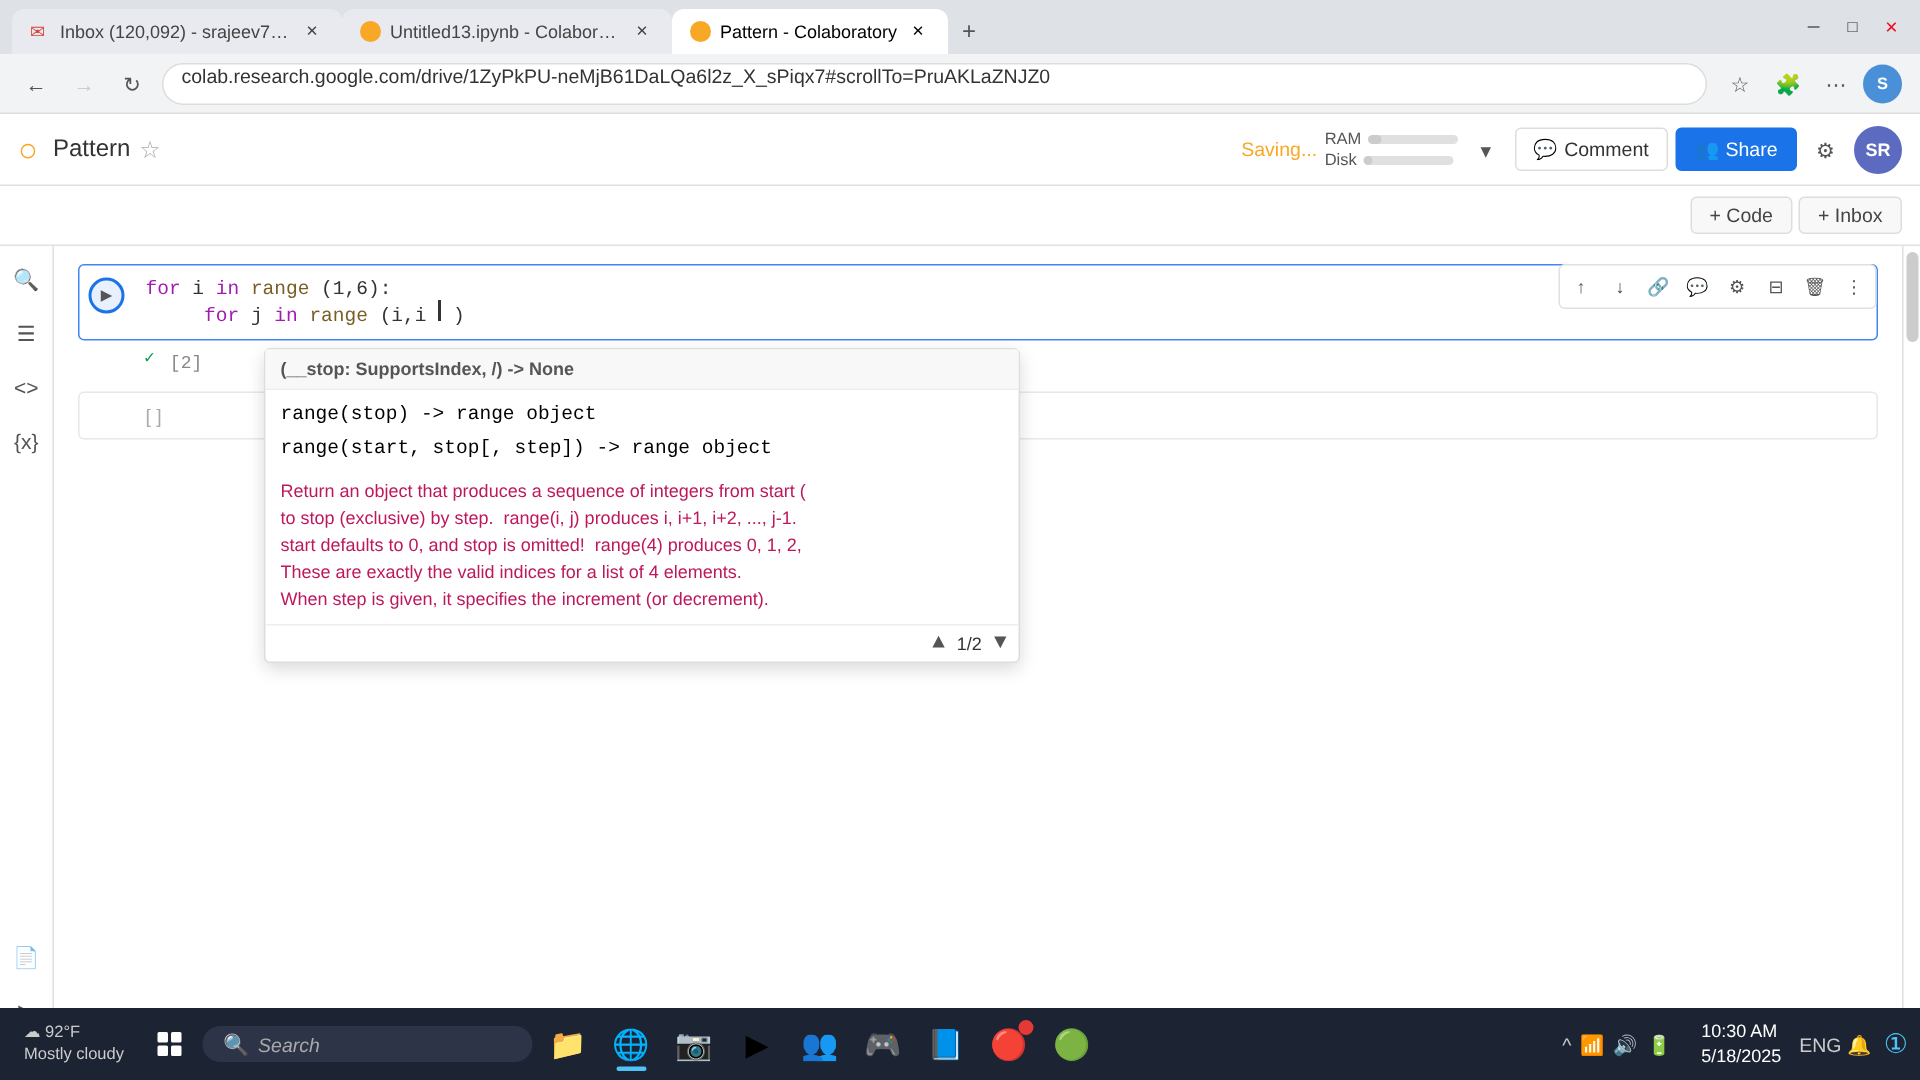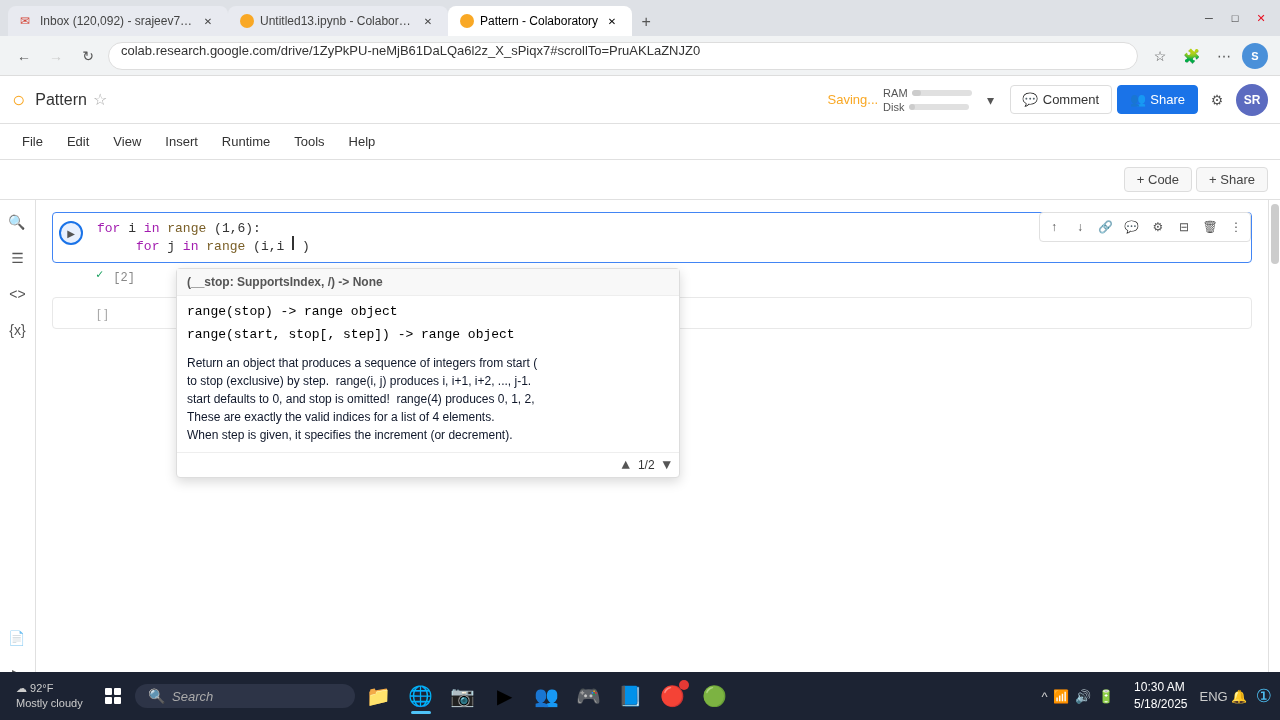--- a/index.html
+++ b/index.html
@@ -266,21 +266,21 @@
       padding: 4px 0;
     }
     .autocomplete-item {
       padding: 4px 10px;
       cursor: pointer;
     }
     .autocomplete-desc {
       padding: 4px 10px 8px;
       font-family: Arial, sans-serif;
       font-size: 12px;
-      color: #0f172a;
+      color: #be185d;
       line-height: 1.5;
     }
     .autocomplete-nav {
       display: flex;
       justify-content: flex-end;
       padding: 4px 8px;
       border-top: 1px solid #eee;
       gap: 8px;
       align-items: center;
     }
@@ -489,33 +489,24 @@
       </div>
       <div class="header-btn share-btn">
         <span>👥</span>
         <span>Share</span>
       </div>
       <div class="toolbar-icon">⚙</div>
       <div class="avatar">SR</div>
     </div>
   </div>
 
-  <div class="colab-menu">
-    <div class="menu-item">File</div>
-    <div class="menu-item">Edit</div>
-    <div class="menu-item">View</div>
-    <div class="menu-item">Insert</div>
-    <div class="menu-item">Runtime</div>
-    <div class="menu-item">Tools</div>
-    <div class="menu-item">Help</div>
-  </div>
 
   <div class="colab-toolbar">
     <div class="toolbar-add-btn">+ Code</div>
-    <div class="toolbar-add-btn">+ Share</div>
+    <div class="toolbar-add-btn">+ Inbox</div>
   </div>
 
   <div class="colab-main">
 
     <div class="left-sidebar">
       <div class="sidebar-icon">🔍</div>
       <div class="sidebar-icon">☰</div>
       <div class="sidebar-icon">&lt;&gt;</div>
       <div class="sidebar-icon">{x}</div>
       <div style="flex:1;"></div>

